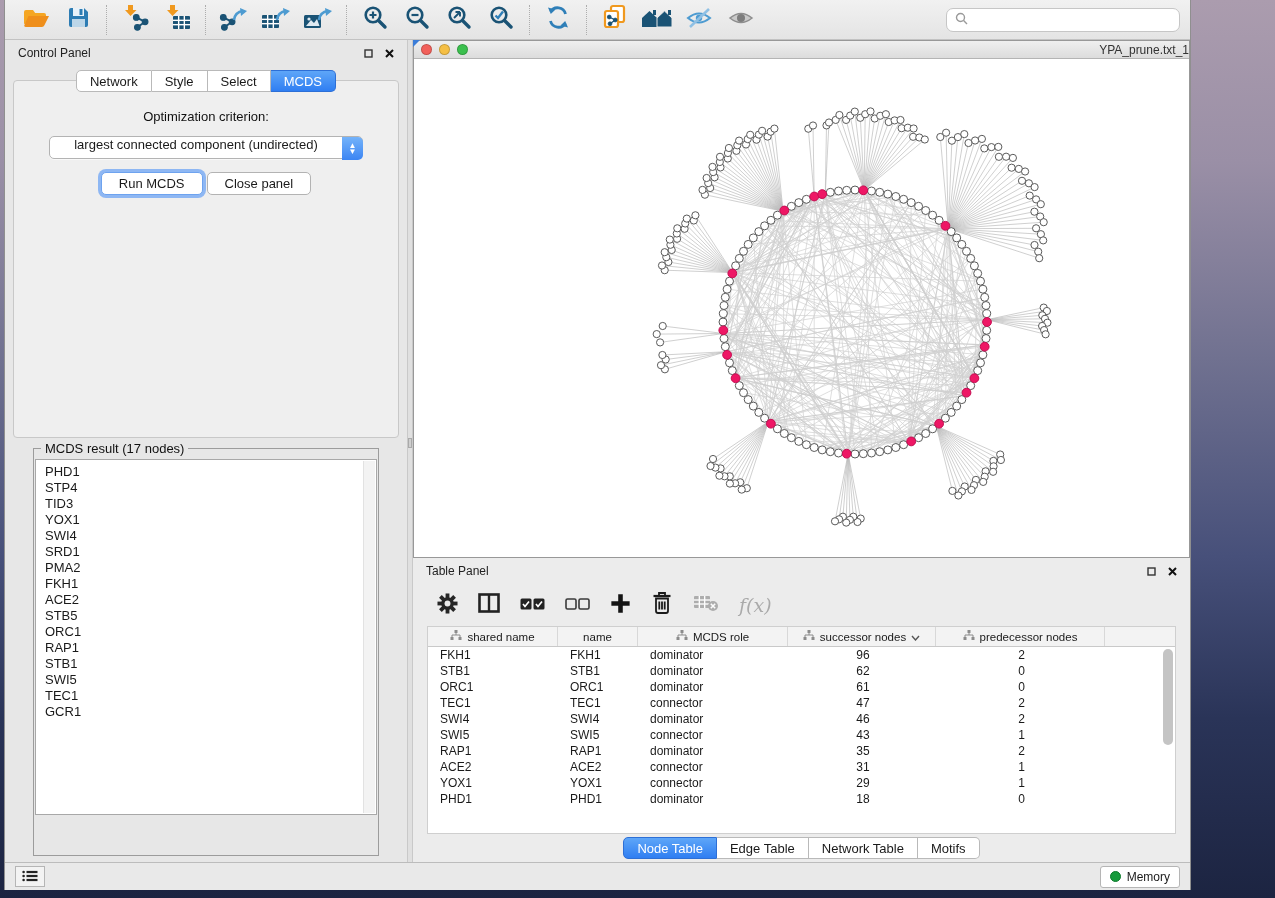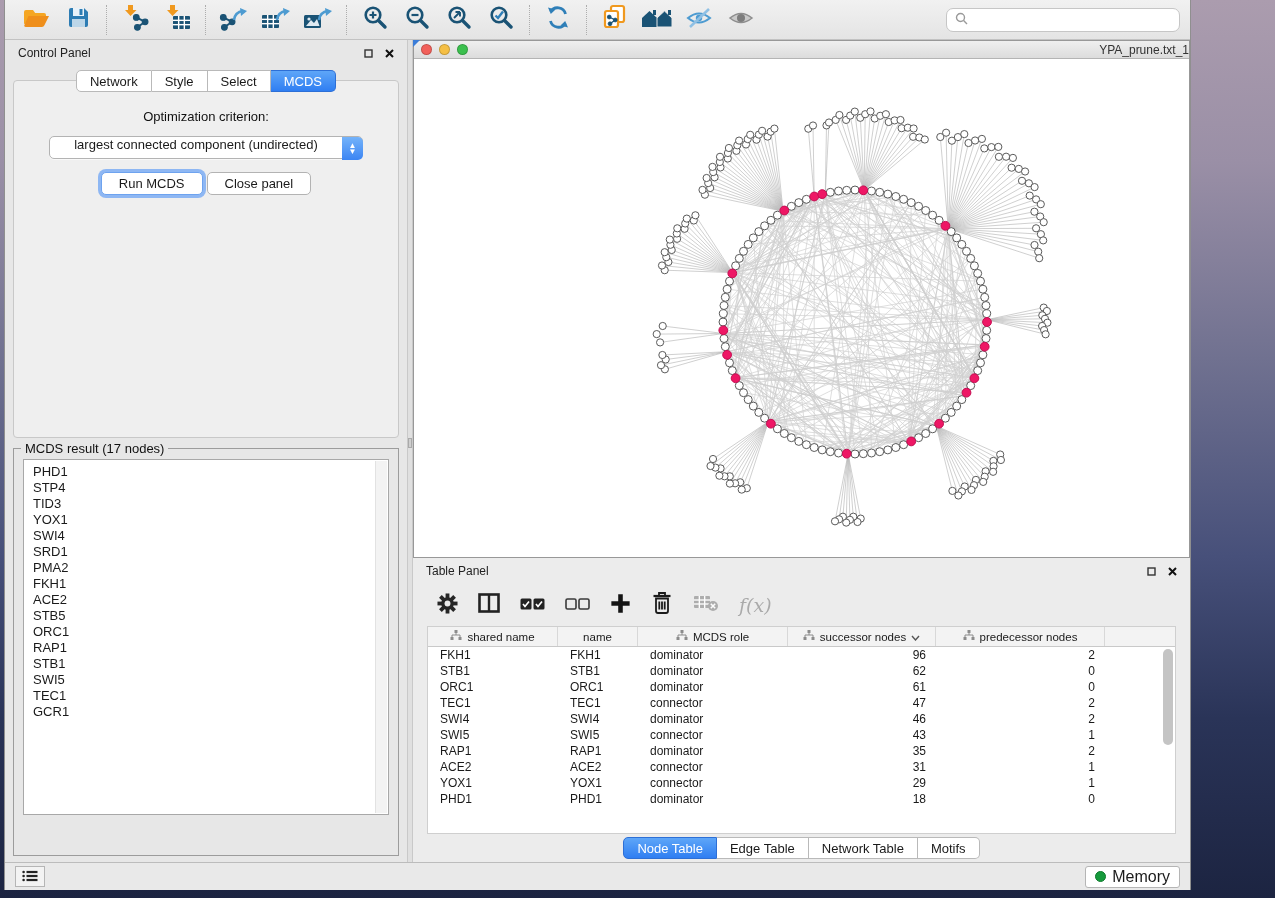--- a/index.html
+++ b/index.html
@@ -38,21 +38,21 @@
   .select{margin:12px auto 0;width:314px;height:23px;background:#fff;border:1px solid #b3b3b3;border-radius:5px;
           display:flex;box-shadow:0 1px 0 rgba(255,255,255,.6);}
   .select-value{flex:1;font-size:13px;text-align:center;white-space:nowrap;overflow:hidden;}
   .select-step{width:21px;height:23px;margin-right:-1px;background:linear-gradient(#74b3fa,#3c85f3);
                border-radius:0 5px 5px 0;color:#fff;display:flex;flex-direction:column;align-items:center;
                justify-content:center;line-height:6px;font-size:8px;}
   .btn-row{margin-top:13px;display:flex;justify-content:center;gap:4px;}
   .btn{height:23px;padding:0 17px;background:#fff;border:1px solid #b3b3b3;border-radius:5px;font-size:13px;
        display:flex;align-items:center;cursor:default;}
   .btn.focused{box-shadow:0 0 0 3px rgba(109,164,244,.75);border-color:#6ea3ef;}
-  .result-box{margin:10px 8px 6px;border:1px solid #9c9c9c;position:relative;flex:1;padding:10px 9px 5px;}
+  .result-box{margin:10px 28px 6px;border:1px solid #9c9c9c;position:relative;flex:1;padding:10px 1px 5px;}
   .result-title{position:absolute;top:-8px;left:7px;background:#e7e7e7;padding:0 4px;font-size:13px;color:#111;}
   .result-list{background:#fff;border:1px solid #a8a8a8;height:356px;padding:4px 9px;font-size:13px;
                line-height:16px;position:relative;overflow:hidden;}
   .result-scroll{position:absolute;top:1px;right:1px;bottom:1px;width:12px;background:#f3f3f3;border-left:1px solid #e2e2e2;}
   .v-split{width:6px;flex:0 0 6px;background:#e0e0e0;border-left:1px solid #c9c9c9;border-right:1px solid #c9c9c9;position:relative;}
   .v-split .grip{position:absolute;top:398px;left:0px;width:4px;height:10px;background:#cfcfcf;border:1px solid #aaa;}
   
   .right-col{flex:1;display:flex;flex-direction:column;min-width:0;}
   .net-win{height:518px;flex:0 0 518px;display:flex;flex-direction:column;border:1px solid #989898;position:relative;background:#fff;}
   .net-corner{position:absolute;left:-1px;top:-1px;width:0;height:0;border-top:7px solid #3b7dd8;border-right:7px solid transparent;z-index:3;}
@@ -67,29 +67,29 @@
   .tp-toolbar{height:42px;flex:0 0 42px;display:flex;align-items:center;gap:20px;padding:0 24px;}
   .tp-tool{display:flex;align-items:center;justify-content:center;cursor:default;}
   .tp-tool.disabled{opacity:.9;}
   .fx-label{font-family:"DejaVu Serif",serif;font-style:italic;font-size:19px;color:#a3a3a3;}
   .tp-table{margin:0 14px;background:#fff;border:1px solid #cfcfcf;flex:1;position:relative;overflow:hidden;}
   .tp-head{display:flex;height:20px;background:#f3f3f3;border-bottom:1px solid #c9c9c9;}
   .th{display:flex;align-items:center;justify-content:center;gap:5px;font-size:11.5px;color:#1a1a1a;
       border-right:1px solid #d8d8d8;height:100%;overflow:hidden;}
   .tp-row{display:flex;height:16px;align-items:center;}
   .td{font-size:12px;padding:0 12px;white-space:nowrap;overflow:hidden;}
-  .td.num{text-align:right;padding-right:10px;}
+  .td.num{text-align:center;padding-right:10px;}
   .tp-scroll{position:absolute;top:22px;right:2px;width:10px;height:96px;background:#c4c4c4;border-radius:5px;}
   .tp-tabs{height:28px;flex:0 0 28px;display:flex;justify-content:center;align-items:center;}
   
   .status-bar{height:28px;flex:0 0 28px;background:#e9e9e9;border-top:1px solid #bcbcbc;
               display:flex;align-items:center;padding:0 10px;}
   .list-btn{width:30px;height:21px;border:1px solid #b5b5b5;background:#f3f3f3;display:flex;align-items:center;justify-content:center;}
   .memory-btn{margin-left:auto;height:22px;border:1px solid #b5b5b5;background:#fff;border-radius:3px;
-              display:flex;align-items:center;gap:6px;padding:0 9px;font-size:16px;}
+              display:flex;align-items:center;gap:6px;padding:0 9px;font-size:12px;}
   .mem-dot{width:11px;height:11px;border-radius:50%;background:#169a3c;border:1px solid #0d7a2c;}
 </style>
 </head>
 <body>
 
 <div class="app">
 
   <div class="toolbar">
     <div class="tb-icons">
         <div class="tb-btn">

